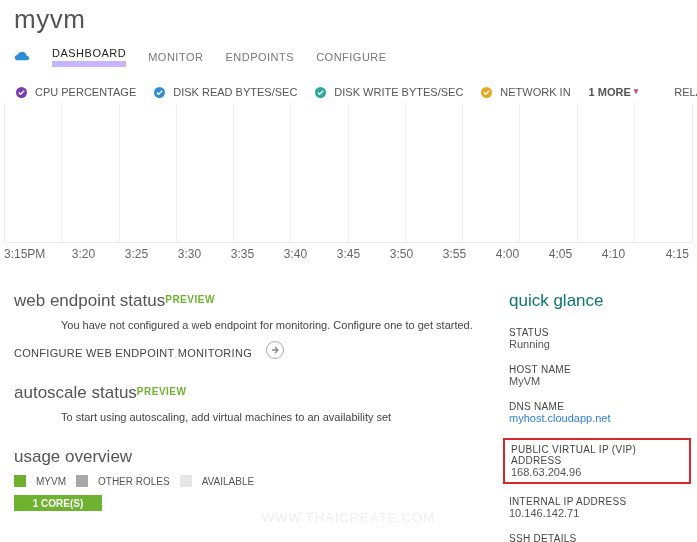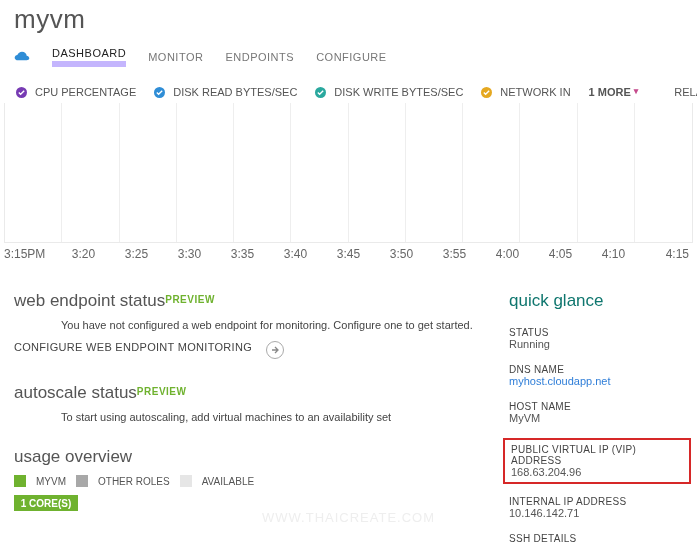--- a/index.html
+++ b/index.html
@@ -80,21 +80,21 @@
   .left { flex: 1; min-width: 0; }
   .right { width: 176px; }
   .section-head {
     font-size: 17px; font-weight: 300; color: #555;
     display: flex; align-items: center; gap: 0; margin-bottom: 8px;
   }
   .preview-tag { font-size: 10px; font-weight: 700; color: #6fb22f; letter-spacing: 0.5px; position: relative; top: -2px; }
   .body-text { font-size: 11px; color: #444; margin-bottom: 10px; margin-left: 47px; }
   .action-row {
     font-size: 11px; color: #444; letter-spacing: 0.3px;
-    display: flex; align-items: flex-start; gap: 14px; cursor: pointer;
+    display: flex; align-items: flex-end; gap: 14px; cursor: pointer;
   }
   .circle-arrow {
     display: inline-flex; width: 18px; height: 18px;
     border: 1px solid #aaa; border-radius: 50%;
     align-items: center; justify-content: center; color: #888;
   }
   .circle-arrow svg { width: 10px; height: 10px; }
   .left .block { margin-bottom: 24px; }
   
   .legend { font-size: 10px; color: #555; display: flex; gap: 10px; align-items: center; margin-top: 6px; }
@@ -250,42 +250,42 @@
       </div>
       <div class="legend">
         <span class="sw sw-green"></span>
         <span>MYVM</span>
         <span class="sw sw-gray"></span>
         <span>OTHER ROLES</span>
         <span class="sw sw-lite"></span>
         <span>AVAILABLE</span>
       </div>
       <div class="usage-bar">
-        <div class="seg seg-green" style="width:64px">1 CORE(S)</div>
+        <div class="seg seg-green" style="width:88px">1 CORE(S)</div>
       </div>
     </div>
 
   </div>
 
   <div class="right">
     <div class="qg-title">quick glance</div>
 
     <div class="qg-item">
       <div class="qg-label">STATUS</div>
       <div class="qg-val">Running</div>
     </div>
 
     <div class="qg-item">
+      <div class="qg-label">HOST NAME</div>
+      <div class="qg-val">MyVM</div>
+    </div>
+
+    <div class="qg-item">
       <div class="qg-label">DNS NAME</div>
       <div class="qg-link">myhost.cloudapp.net</div>
-    </div>
-
-    <div class="qg-item">
-      <div class="qg-label">HOST NAME</div>
-      <div class="qg-val">MyVM</div>
     </div>
 
     <div class="boxed">
       <div class="qg-label">PUBLIC VIRTUAL IP (VIP) ADDRESS</div>
       <div class="qg-val">168.63.204.96</div>
     </div>
 
     <div class="qg-item">
       <div class="qg-label">INTERNAL IP ADDRESS</div>
       <div class="qg-val">10.146.142.71</div>

